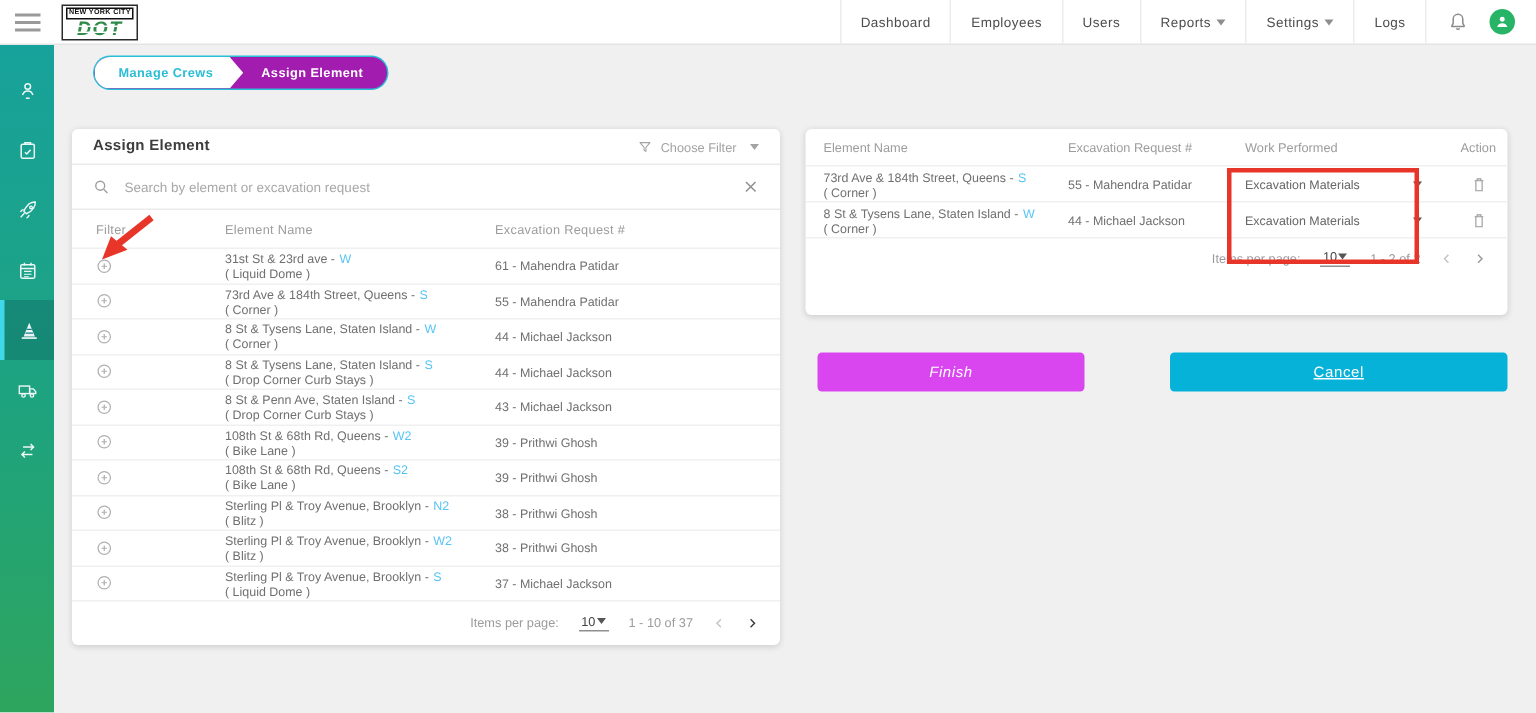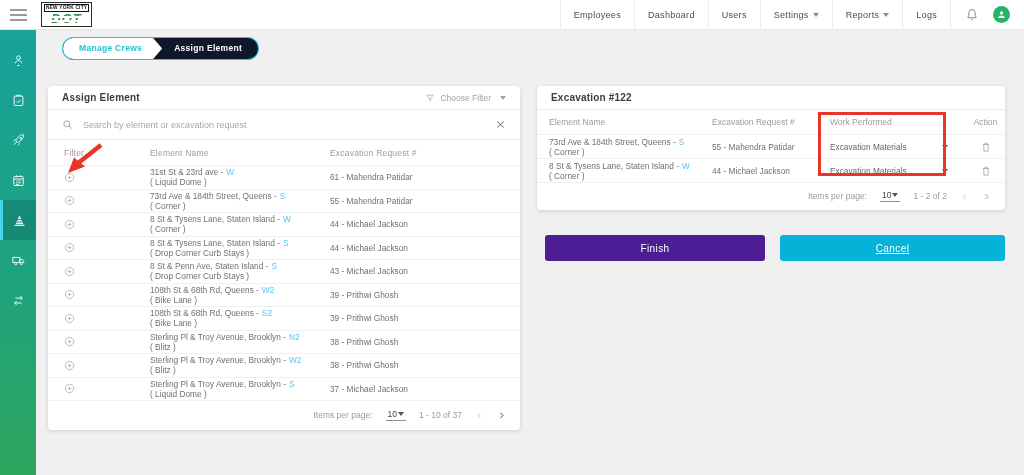--- a/index.html
+++ b/index.html
@@ -30,21 +30,21 @@
 
   
   .sidebar { position:absolute; left:0; top:30px; width:36px; height:445px;
              background:linear-gradient(180deg,#17a29b 0%, #1ea37e 55%, #2ea55e 100%);
              display:flex; flex-direction:column; padding-top:10px; z-index:4; }
   .side-item { width:36px; height:40px; display:flex; align-items:center; justify-content:center; cursor:pointer; }
   .side-item svg { width:15px; height:15px; opacity:.92; }
   .side-item.active { background:rgba(7,72,84,.28); border-left:3px solid #40d8e8; }
 
   
-  .breadcrumb { position:absolute; left:63px; top:38px; height:21px; background:#0f172a;
+  .breadcrumb { position:absolute; left:63px; top:38px; height:21px; background:#a21caf;
                 border-radius:11px; display:flex; overflow:hidden; box-shadow:0 0 0 1px #2abdd5; }
   .crumb1 { background:#fff; color:#2abdd5; font-size:8.5px; font-weight:700; letter-spacing:.3px;
             line-height:21px; padding:0 20px 0 16px; cursor:pointer;
             clip-path:polygon(0 0, calc(100% - 9px) 0, 100% 50%, calc(100% - 9px) 100%, 0 100%); }
   .crumb2 { color:#fff; font-size:8.5px; font-weight:700; letter-spacing:.3px; line-height:21px;
             padding:0 16px 0 12px; cursor:pointer; }
 
   
   .panel { position:absolute; background:#fff; border-radius:4px; box-shadow:0 1px 4px rgba(0,0,0,.14); }
   .panel-left  { left:48px;  top:86px; width:472px; height:344px; }
@@ -91,21 +91,21 @@
               color:#666; cursor:pointer; }
   .work-sel .caret { width:0; height:0; border-left:3px solid transparent; border-right:3px solid transparent;
                      border-top:4px solid #555; }
   .cell-action { display:flex; justify-content:center; padding-right:4px; }
   .trash-btn { background:none; border:none; cursor:pointer; padding:0; display:flex; }
   .action-head { text-align:center; padding-right:4px; }
 
   
   .btn { position:absolute; top:235px; height:26px; border:none; border-radius:3px; color:#fff;
          font-size:10px; letter-spacing:.4px; cursor:pointer; font-family:"Liberation Sans",sans-serif; }
-  .btn-finish { left:545px; width:220px; background:#4c1d95; }
+  .btn-finish { left:545px; width:178px; background:#d946ef;font-style:italic; }
   .btn-cancel { left:780px; width:225px; background:#07b2d9;text-decoration:underline; }
 
   
   .red-box { position:absolute; left:818px; top:112px; width:128px; height:64px;
              border:3px solid #e8352a; z-index:9; pointer-events:none; }
   .red-arrow { position:absolute; left:58px; top:140px; z-index:9; pointer-events:none; }
 </style>
 </head>
 <body>
 
@@ -118,34 +118,34 @@
   <div class="logo">
     <div class="logo-top">NEW YORK CITY</div>
     <div class="logo-bottom">
       <span class="dot-txt">DOT</span>
       <span class="stripe" style="top:4px"></span>
       <span class="stripe" style="top:8px"></span>
     </div>
   </div>
   <div class="nav">
     <div class="nav-item">
+        <span>Dashboard</span>
+      </div>
+    <div class="nav-item">
         <span>Employees</span>
-      </div>
-    <div class="nav-item">
-        <span>Dashboard</span>
       </div>
     <div class="nav-item">
         <span>Users</span>
       </div>
     <div class="nav-item">
+        <span>Reports</span>
+        <span class="nav-caret"></span>
+      </div>
+    <div class="nav-item">
         <span>Settings</span>
-        <span class="nav-caret"></span>
-      </div>
-    <div class="nav-item">
-        <span>Reports</span>
         <span class="nav-caret"></span>
       </div>
     <div class="nav-item">
         <span>Logs</span>
       </div>
     <div class="icon-zone">
       <svg class="bell" viewBox="0 0 24 24" fill="none" stroke="#8a8a8a" stroke-width="1.7" stroke-linejoin="round">
         <path d="M12 3.5a5.5 5.5 0 0 0-5.5 5.5v5L5 16.5v1h14v-1L17.5 14V9A5.5 5.5 0 0 0 12 3.5z"></path>
         <path d="M10.3 19.5a1.8 1.8 0 0 0 3.4 0"></path>
       </svg>
@@ -420,23 +420,20 @@
     </span>
     <span class="chev">
       <svg width="9" height="9" viewBox="0 0 24 24" fill="none" stroke="#3f3f3f" stroke-width="2.6">
           <path d="M9 5l7 7-7 7"></path>
         </svg>
     </span>
   </div>
 </div>
 
 <div class="panel panel-right">
-  <div class="panel-head">
-    <span class="panel-title">Excavation #122</span>
-  </div>
   <div class="thead-r right-grid">
     <div>Element Name</div>
     <div>Excavation Request #</div>
     <div>Work Performed</div>
     <div class="action-head">Action</div>
   </div>
   <div>
 
       <div class="trow-r right-grid">
         <div>

